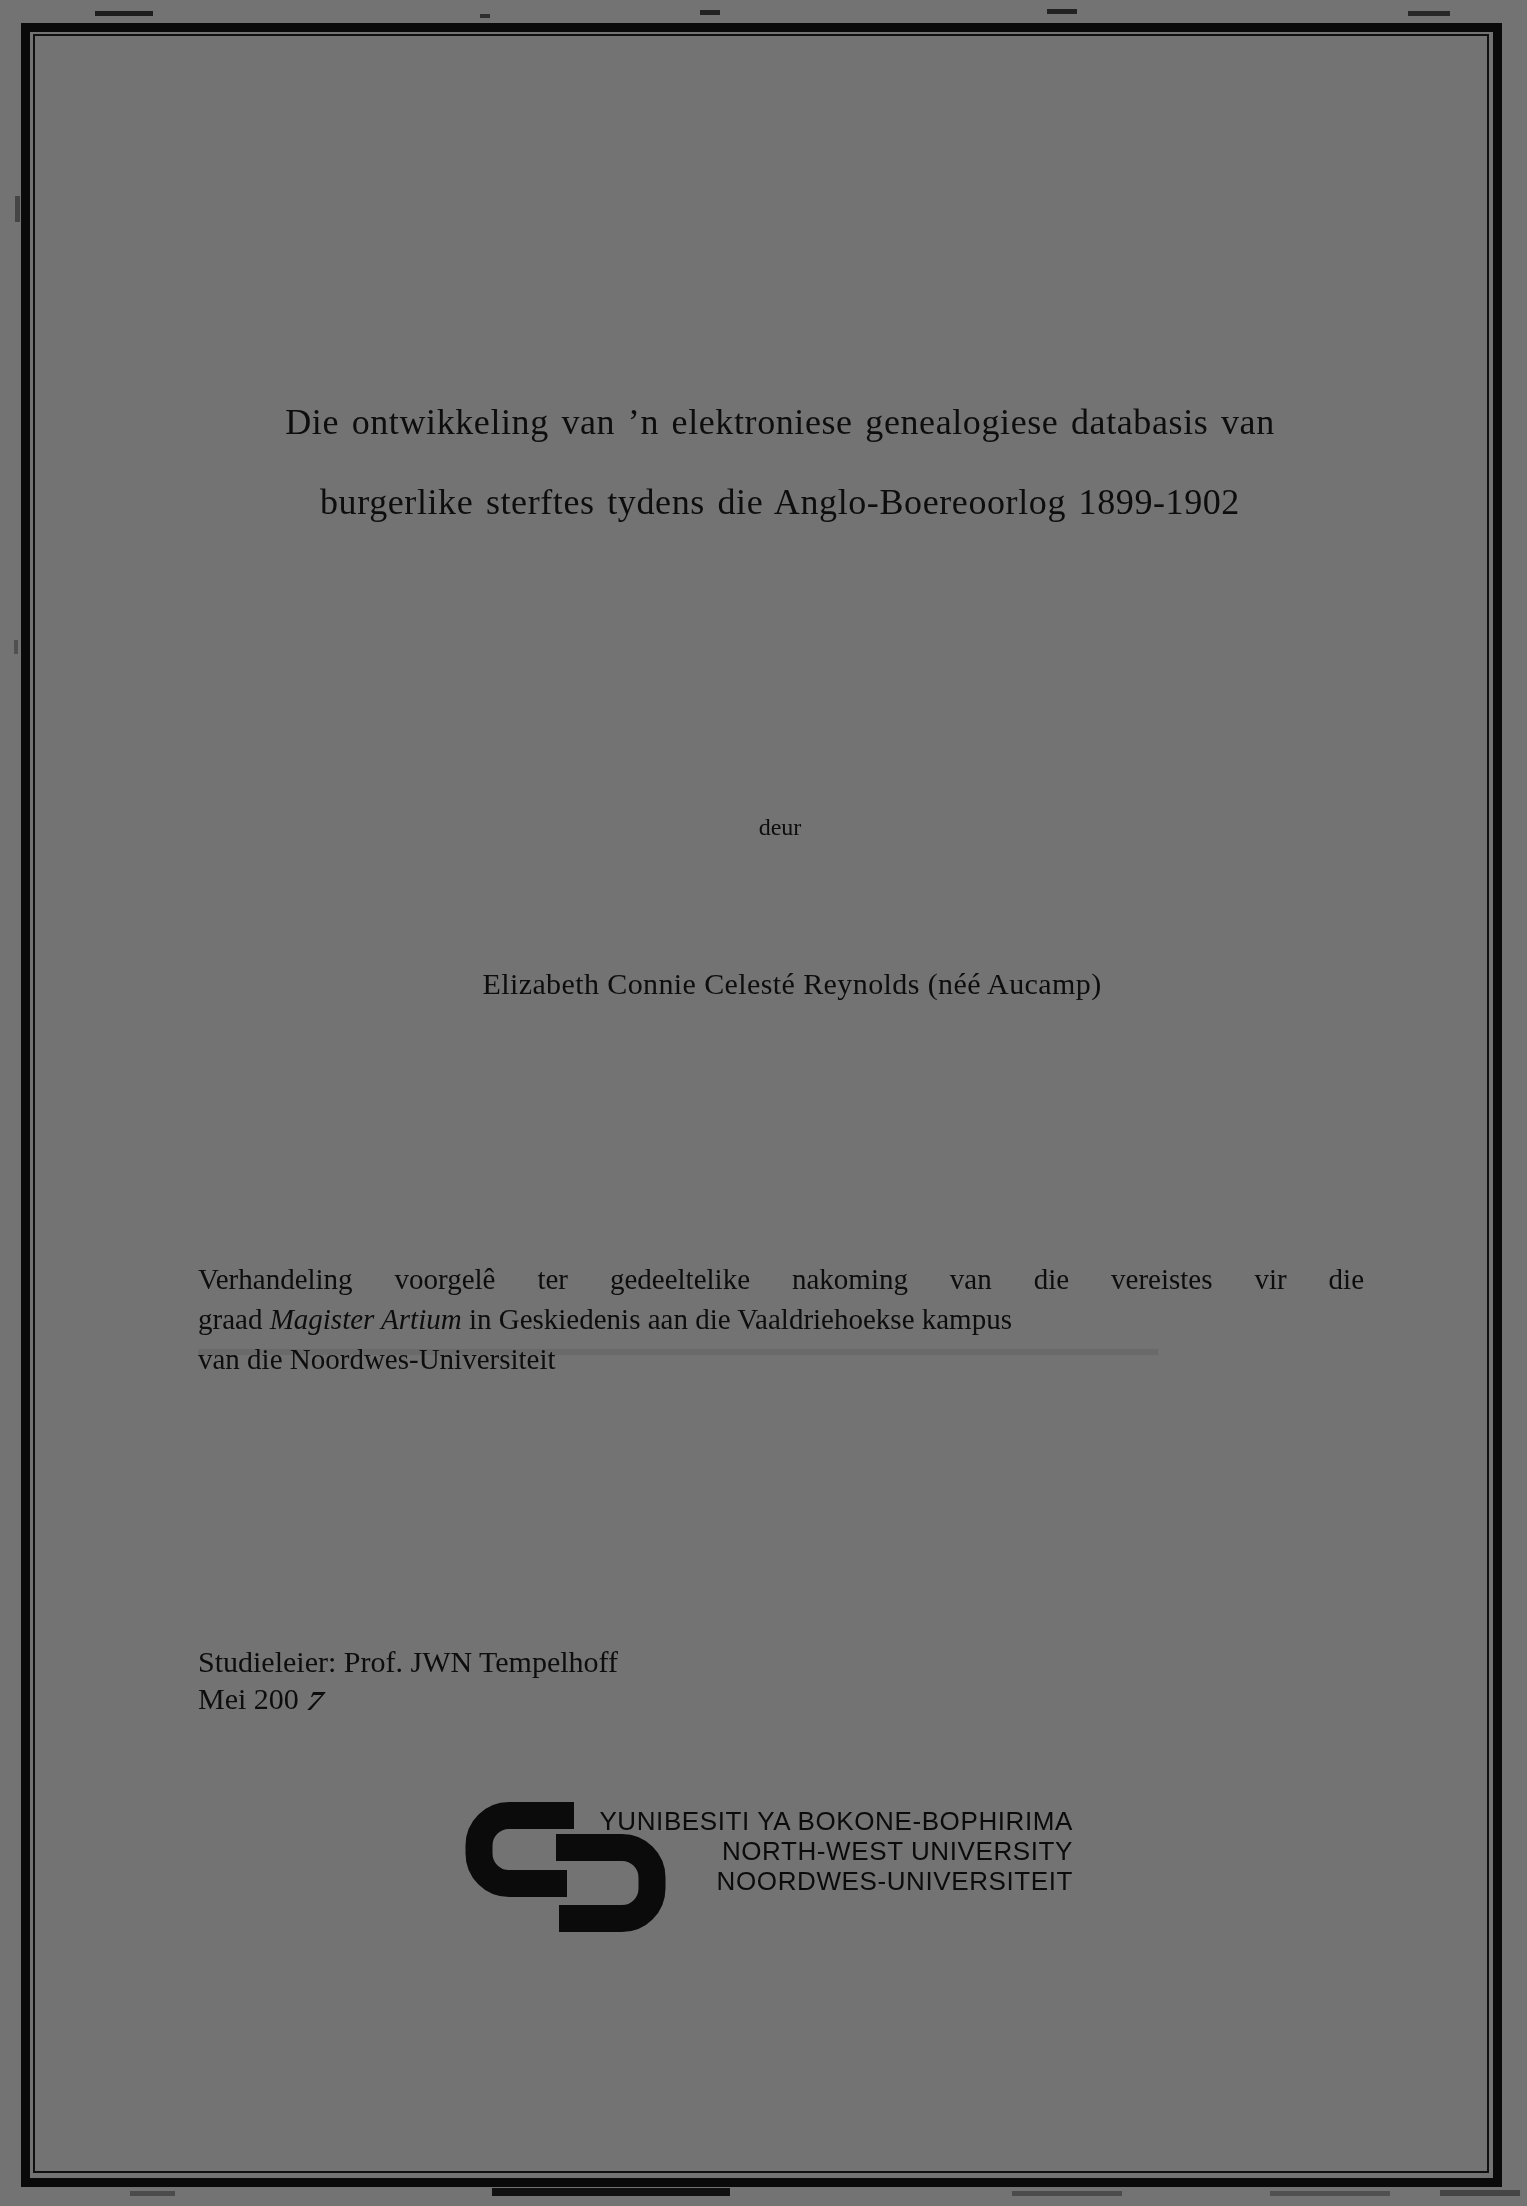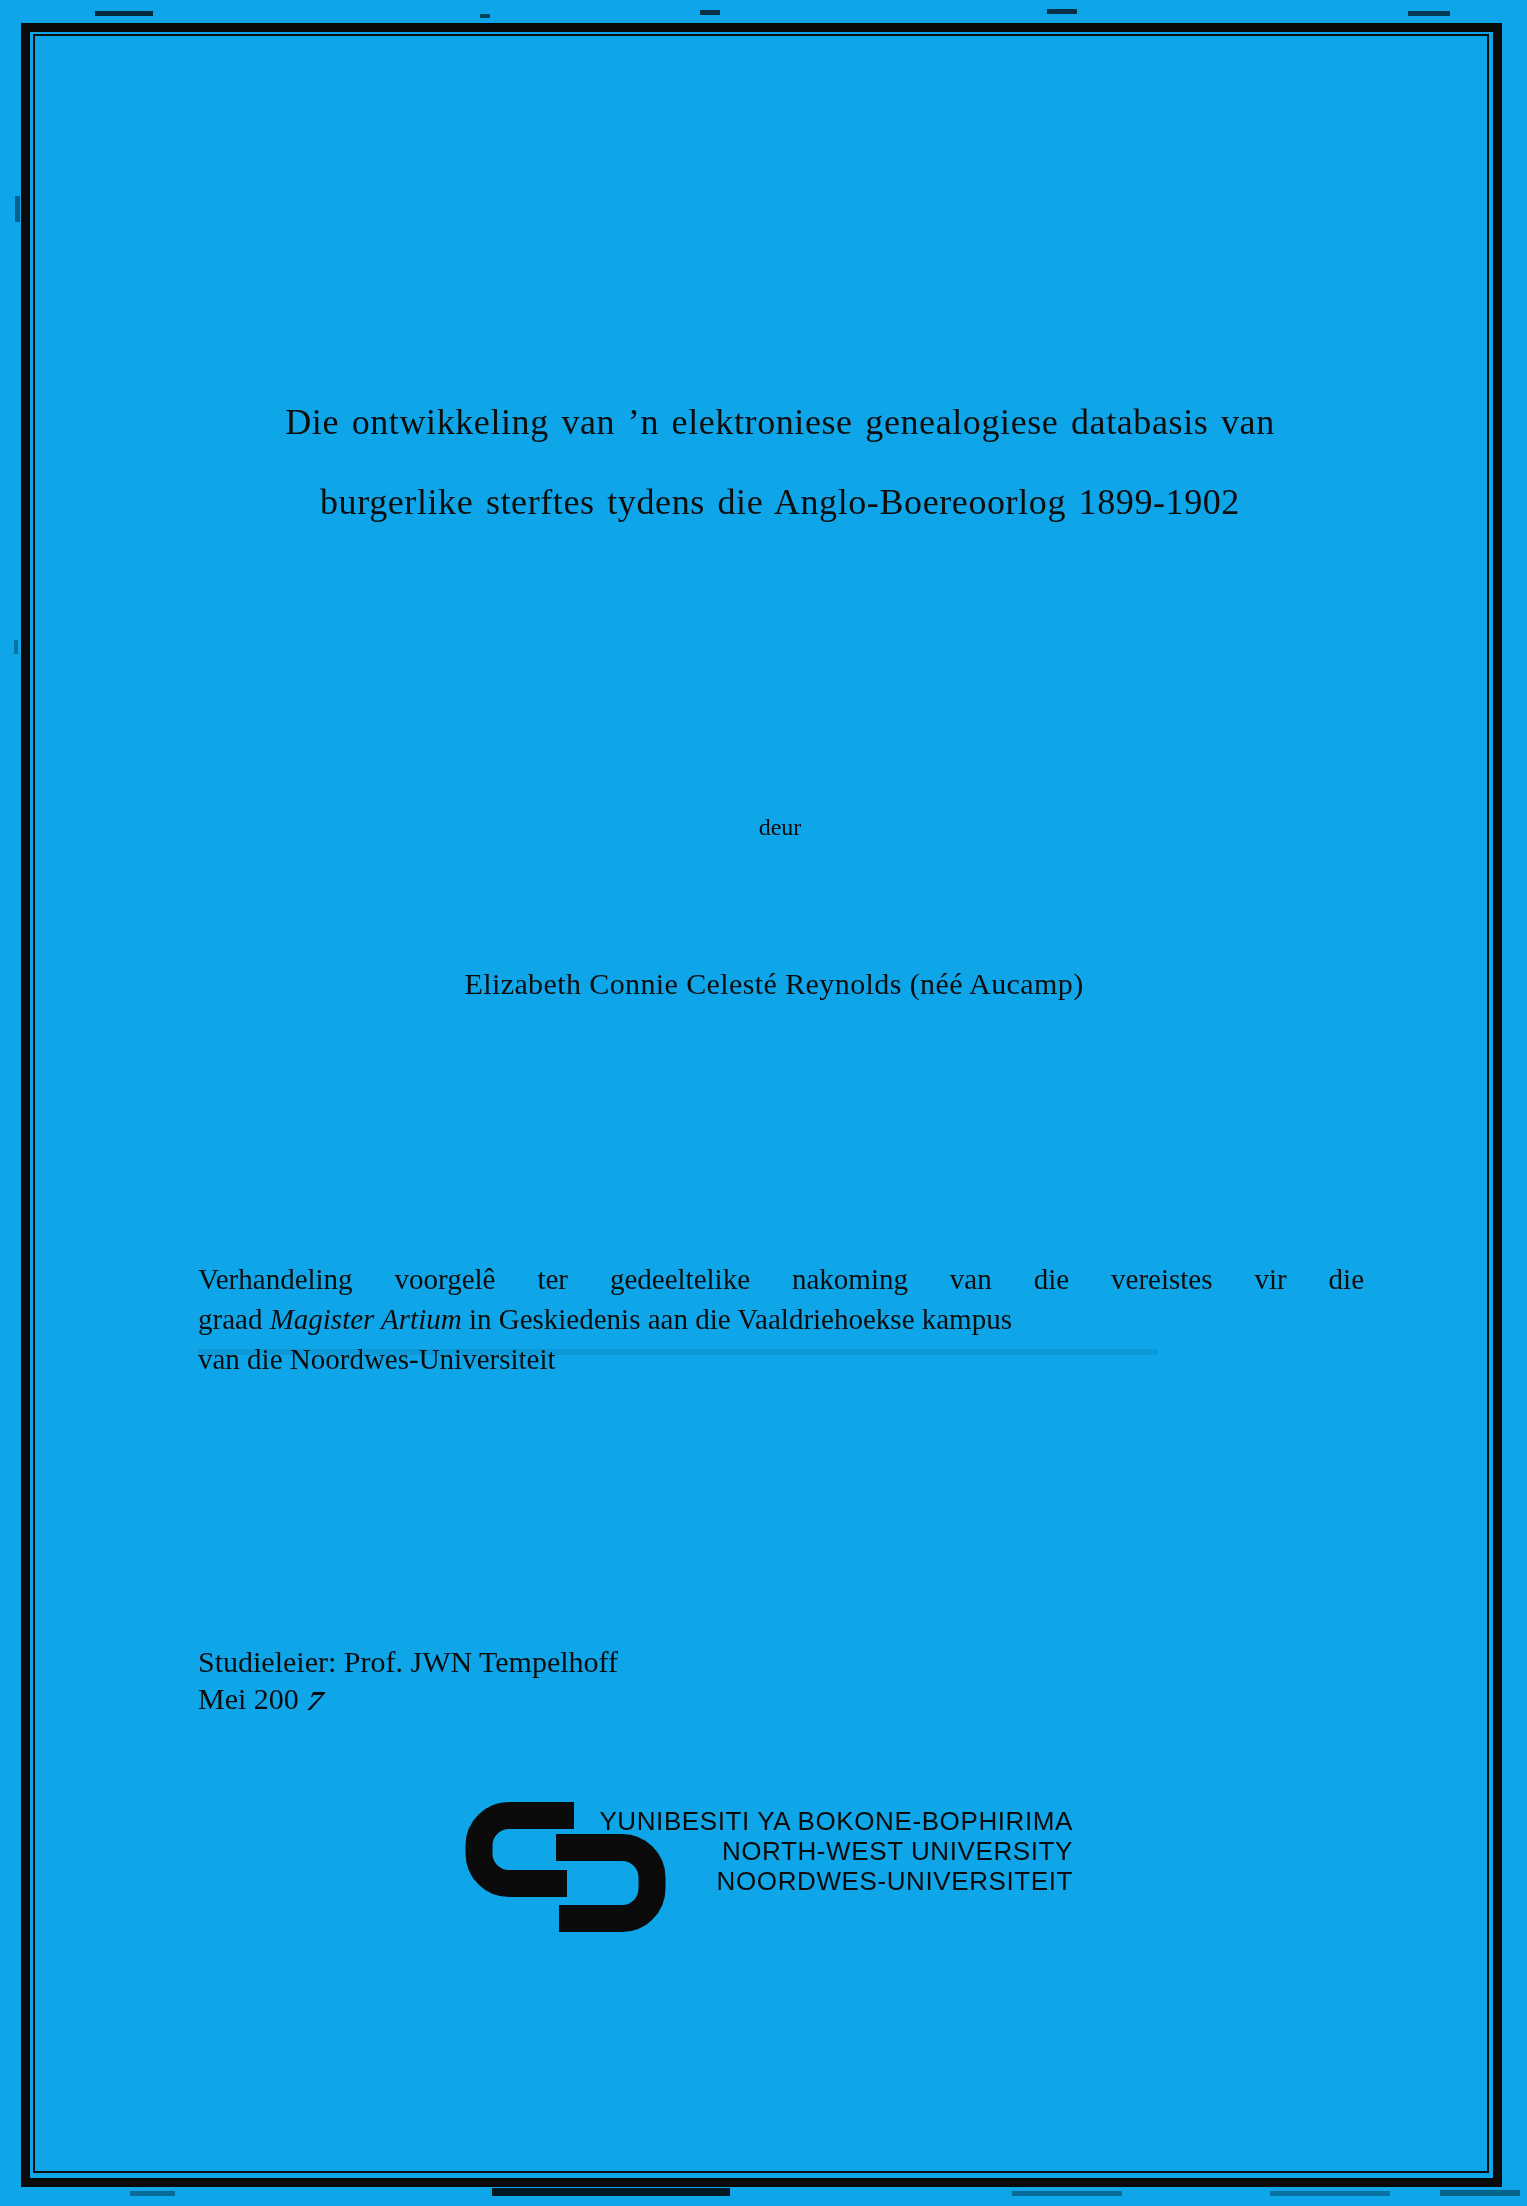--- a/index.html
+++ b/index.html
@@ -4,21 +4,21 @@
 <style>
   html, body {
     margin: 0;
     padding: 0;
     background: #ffffff;
   }
   .page {
     position: relative;
     width: 1527px;
     height: 2206px;
-    background: #0ea5e9;
+    background: #737373;
     overflow: hidden;
     font-family: "Liberation Serif", "DejaVu Serif", serif;
     color: #0d0d0d;
   }
   .border-outer {
     position: absolute;
     left: 21px; top: 23px;
     width: 1481px; height: 2164px;
     box-sizing: border-box;
     border: 9px solid #0a0a0a;
@@ -43,21 +43,21 @@
   .byline {
     position: absolute;
     left: 180px; top: 810px;
     width: 1200px;
     text-align: center;
     font-size: 24px;
     line-height: 34px;
   }
   .author {
     position: absolute;
-    left: 174px; top: 966px;
+    left: 192px; top: 966px;
     width: 1200px;
     text-align: center;
     font-size: 30px;
     line-height: 36px;
     letter-spacing: 0.4px;
   }
   .statement {
     position: absolute;
     left: 198px; top: 1223px;
     width: 1166px;

